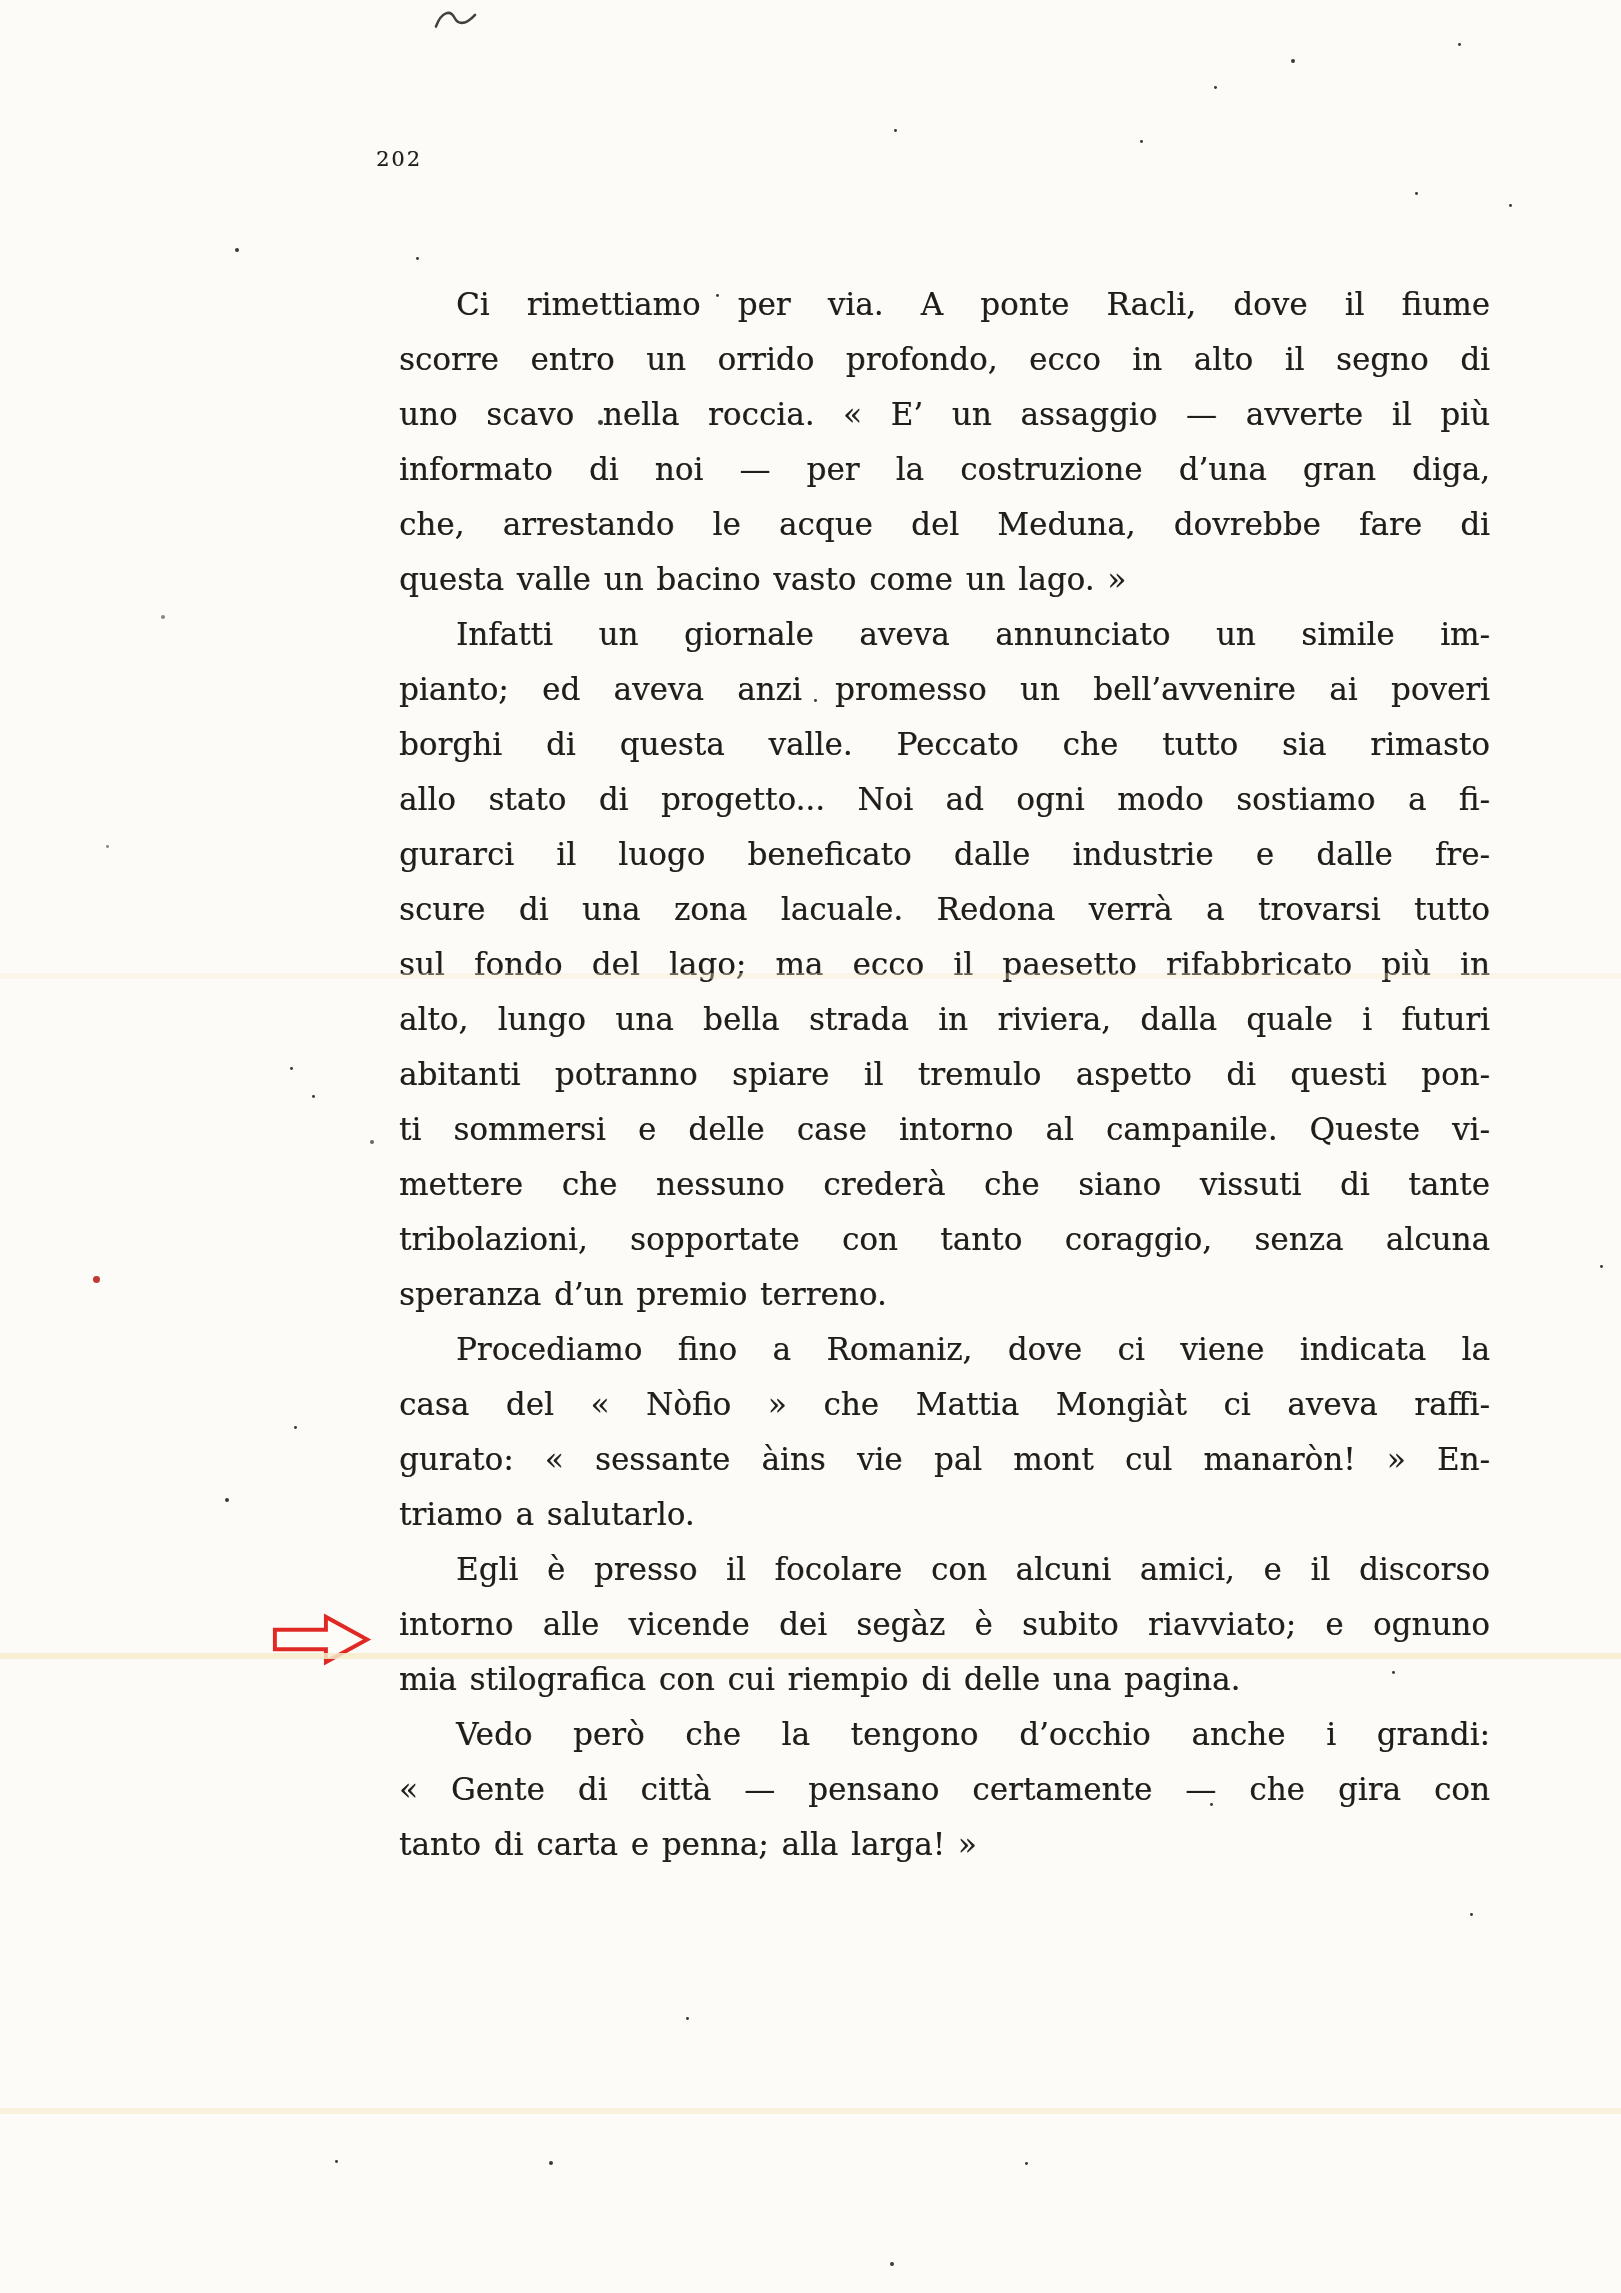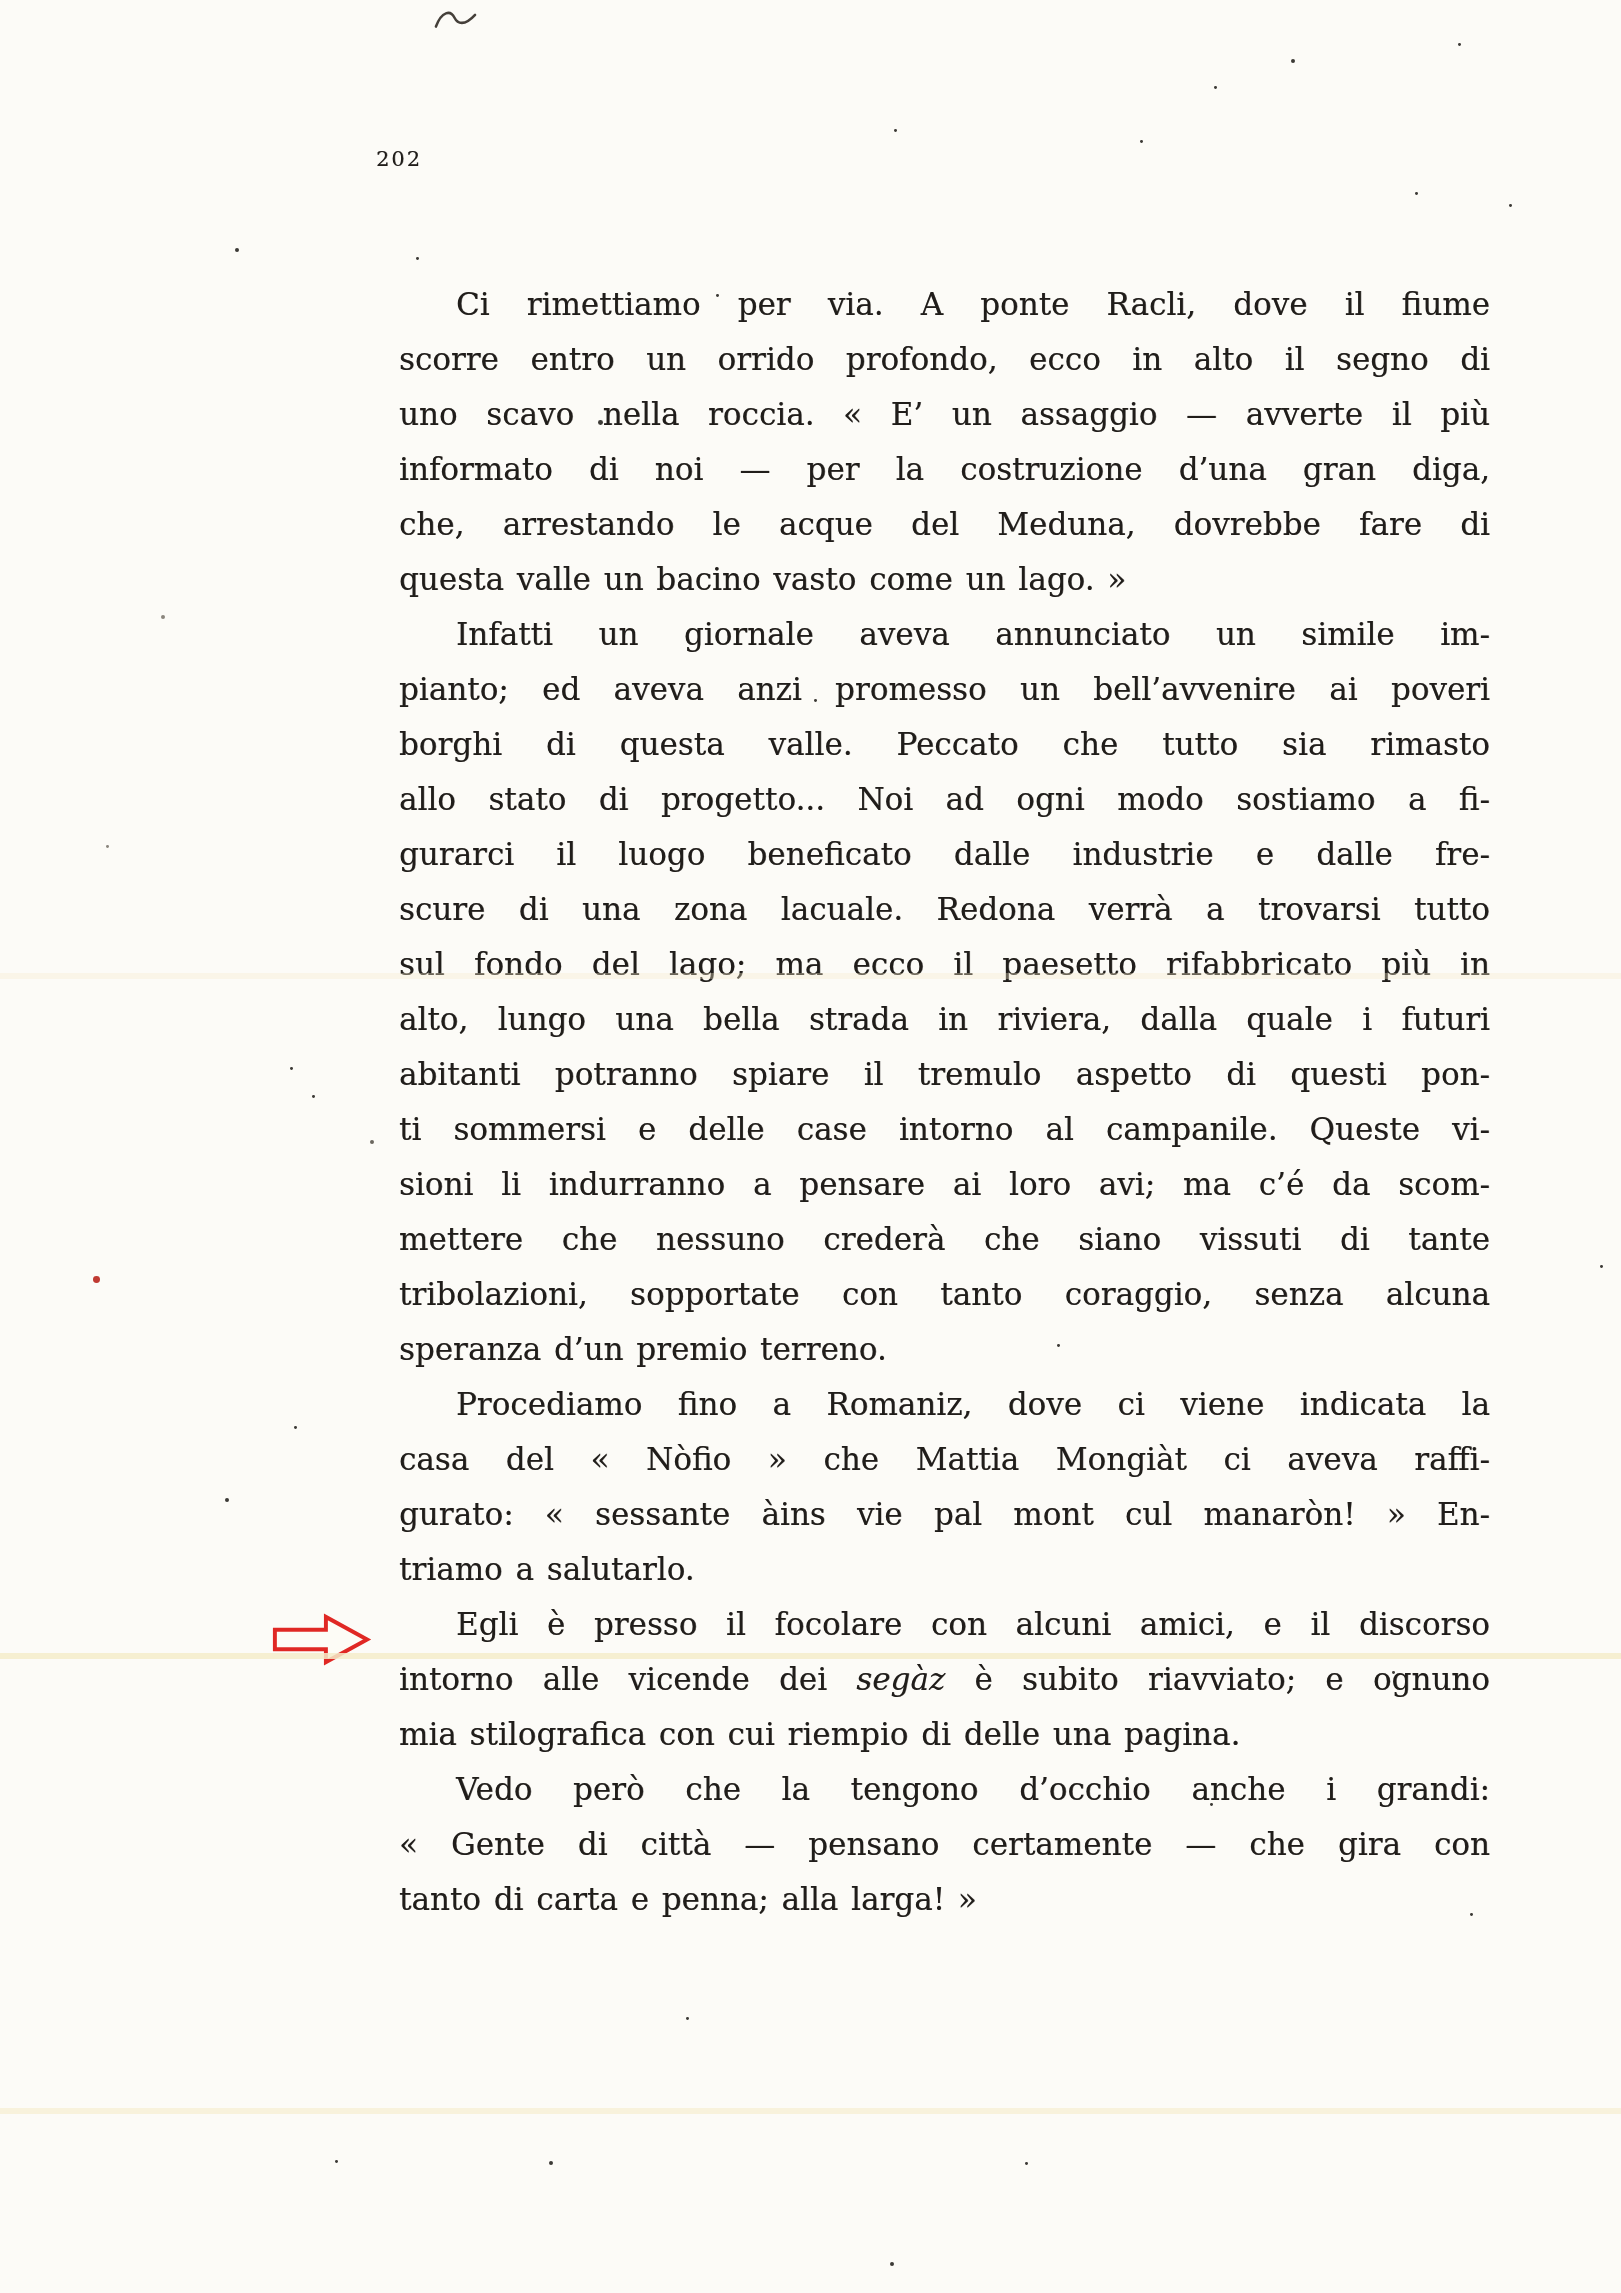--- a/index.html
+++ b/index.html
@@ -17,21 +17,21 @@
   .text-block{position:absolute;left:355px;top:277px;width:1135px;}
   .line{
     font-size:31px;line-height:55px;height:55px;
     text-align:justify;text-align-last:justify;
     word-spacing:2.9px;
     text-shadow:0.4px 0.2px 0 rgba(25,22,20,0.5);
     margin-left:44px;
   }
   .line.indent{text-indent:57px;}
   .line.plast{text-align-last:left;}
-  .it{font-style:italic;}
+  .it{}
   .streak{position:absolute;left:0;width:1621px;height:5.9px;pointer-events:none;}
   .speck{position:absolute;border-radius:50%;}
   .arrow{position:absolute;left:269px;top:1612px;}
   .pen-mark{position:absolute;left:433px;top:6.9px;}
 </style>
 </head>
 <body>
 
 <div class="page-number">202</div>
 
@@ -45,21 +45,20 @@
     <div class="line indent"><span>Infatti un giornale aveva annunciato un simile im-</span></div>
     <div class="line"><span>pianto; ed aveva anzi promesso un bell’avvenire ai poveri</span></div>
     <div class="line"><span>borghi di questa valle. Peccato che tutto sia rimasto</span></div>
     <div class="line"><span>allo stato di progetto... Noi ad ogni modo sostiamo a fi-</span></div>
     <div class="line"><span>gurarci il luogo beneficato dalle industrie e dalle fre-</span></div>
     <div class="line"><span>scure di una zona lacuale. Redona verrà a trovarsi tutto</span></div>
     <div class="line"><span>sul fondo del lago; ma ecco il paesetto rifabbricato più in</span></div>
     <div class="line"><span>alto, lungo una bella strada in riviera, dalla quale i futuri</span></div>
     <div class="line"><span>abitanti potranno spiare il tremulo aspetto di questi pon-</span></div>
     <div class="line"><span>ti sommersi e delle case intorno al campanile. Queste vi-</span></div>
-    <div class="line"><span>sioni li indurranno a pensare ai loro avi; ma c’é da scom-</span></div>
     <div class="line"><span>mettere che nessuno crederà che siano vissuti di tante</span></div>
     <div class="line"><span>tribolazioni, sopportate con tanto coraggio, senza alcuna</span></div>
     <div class="line plast"><span>speranza d’un premio terreno.</span></div>
     <div class="line indent"><span>Procediamo fino a Romaniz, dove ci viene indicata la</span></div>
     <div class="line"><span>casa del « Nòfio » che Mattia Mongiàt ci aveva raffi-</span></div>
     <div class="line"><span>gurato: « sessante àins vie pal mont cul manaròn! » En-</span></div>
     <div class="line plast"><span>triamo a salutarlo.</span></div>
     <div class="line indent"><span>Egli è presso il focolare con alcuni amici, e il discorso</span></div>
     <div class="line"><span>intorno alle vicende dei </span><span class="it">segàz</span><span> è subito riavviato; e ognuno</span></div>
     <div class="line plast"><span>mia stilografica con cui riempio di delle una pagina.</span></div>

